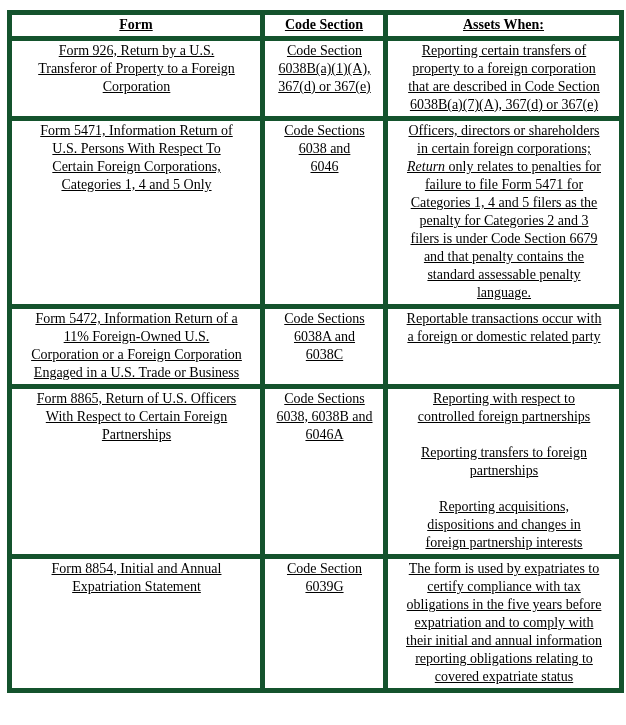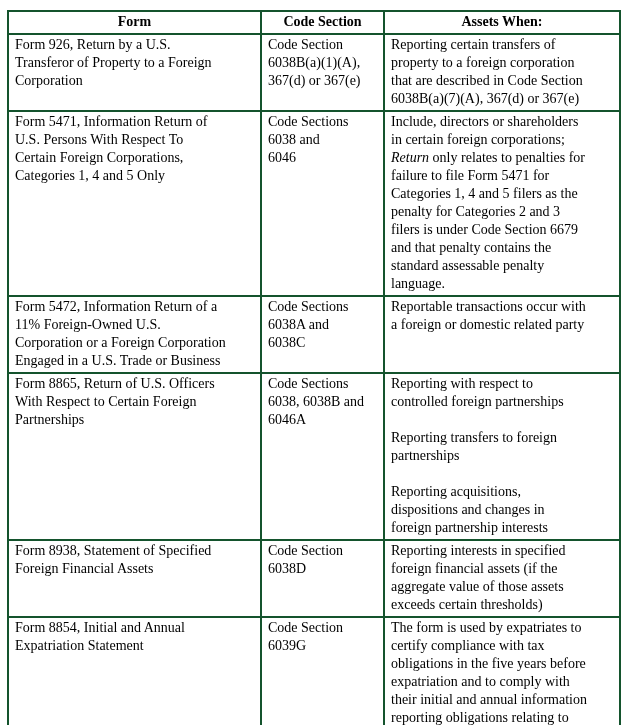--- a/index.html
+++ b/index.html
@@ -19,34 +19,35 @@
     table-layout: fixed;
     width: 612px;
     margin: 10px 0 0 7px;
     border: 1px solid #000;
     border-bottom-width: 2px;
   }
   col.c1 { width: 253px; }
   col.c2 { width: 123px; }
   col.c3 { width: 236px; }
   th, td {
-    border: 2px solid #14532d;
+    border: 5px solid #14532d;
     vertical-align: top;
     font-size: 14px;
     line-height: 18px;
+    text-decoration: underline;
   }
   th {
     font-weight: bold;
     text-align: center;
     padding: 1px 4px 2px 4px;
   }
   td {
     padding: 1px 5px 2px 6px;
     white-space: pre-line;
-    text-align: left;
+    text-align: center;
   }
   em { font-style: italic; }
 </style>
 </head>
 <body>
 
 <table class="forms-table">
   <colgroup>
     <col class="c1">
     <col class="c2">
@@ -73,21 +74,21 @@
 6038B(a)(7)(A), 367(d) or 367(e)</td>
       </tr>
       <tr>
         <td>Form 5471, Information Return of
 U.S. Persons With Respect To
 Certain Foreign Corporations,
 Categories 1, 4 and 5 Only</td>
         <td>Code Sections
 6038 and
 6046</td>
-        <td><span>Include, directors or shareholders
+        <td><span>Officers, directors or shareholders
 in certain foreign corporations;
 </span><em>Return</em><span> only relates to penalties for
 failure to file Form 5471 for
 Categories 1, 4 and 5 filers as the
 penalty for Categories 2 and 3
 filers is under Code Section 6679
 and that penalty contains the
 standard assessable penalty
 language.</span></td>
       </tr>
@@ -113,30 +114,20 @@
 controlled foreign partnerships
 
 Reporting transfers to foreign
 partnerships
 
 Reporting acquisitions,
 dispositions and changes in
 foreign partnership interests</td>
       </tr>
       <tr>
-        <td>Form 8938, Statement of Specified
-Foreign Financial Assets</td>
-        <td>Code Section
-6038D</td>
-        <td>Reporting interests in specified
-foreign financial assets (if the
-aggregate value of those assets
-exceeds certain thresholds)</td>
-      </tr>
-      <tr>
         <td>Form 8854, Initial and Annual
 Expatriation Statement</td>
         <td>Code Section
 6039G</td>
         <td>The form is used by expatriates to
 certify compliance with tax
 obligations in the five years before
 expatriation and to comply with
 their initial and annual information
 reporting obligations relating to

